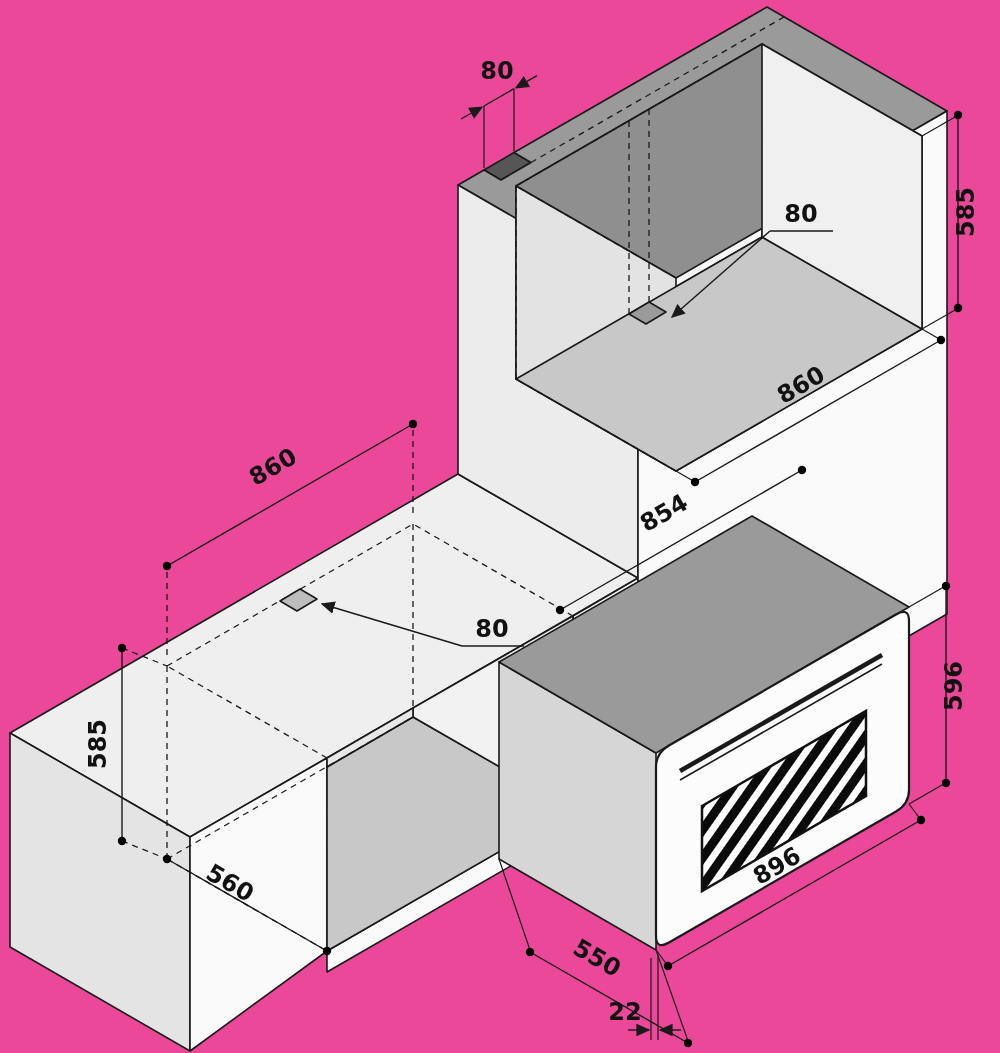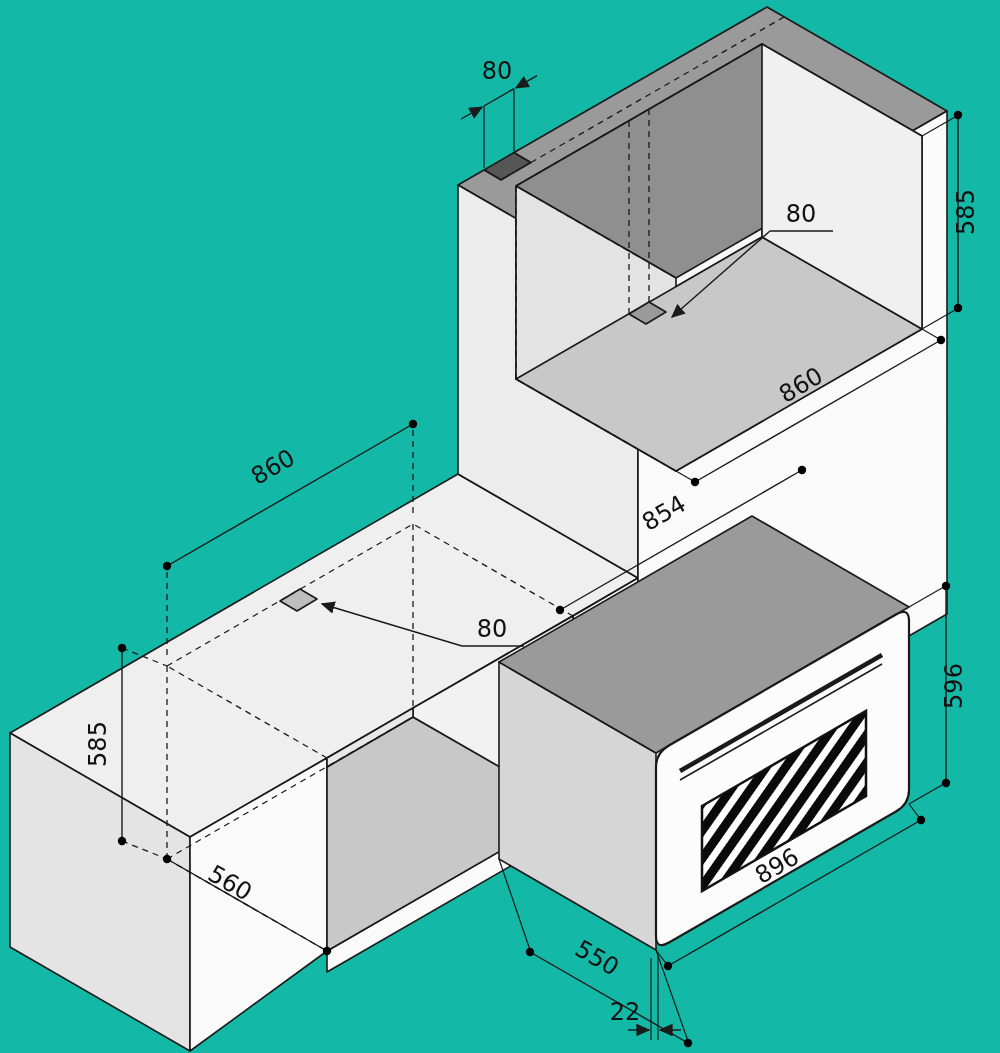--- a/index.html
+++ b/index.html
@@ -1,16 +1,16 @@
 <!DOCTYPE html>
 <html><head>
 <meta charset="utf-8">
 <style>
   html,body{margin:0;padding:0;background:#ffffff;}
-  .stage{width:1000px;height:1053px;position:relative;background:#14b8a6;}
+  .stage{width:1000px;height:1053px;position:relative;background:#ec4899;font-weight:bold;}
   svg{display:block;}
   .face{stroke:#1a1a1a;stroke-width:1.6;stroke-linejoin:round;}
   .thin{stroke:#1a1a1a;stroke-width:1.2;fill:none;}
   .dim{stroke:#1a1a1a;stroke-width:1.4;fill:none;}
   .dash{stroke:#1a1a1a;stroke-width:1.3;fill:none;stroke-dasharray:6 5;}
   .dot{fill:#000;stroke:none;}
   text{font-family:"DejaVu Sans","Liberation Sans",sans-serif;font-size:24px;fill:#111;}
 </style>
 </head>
 <body>

